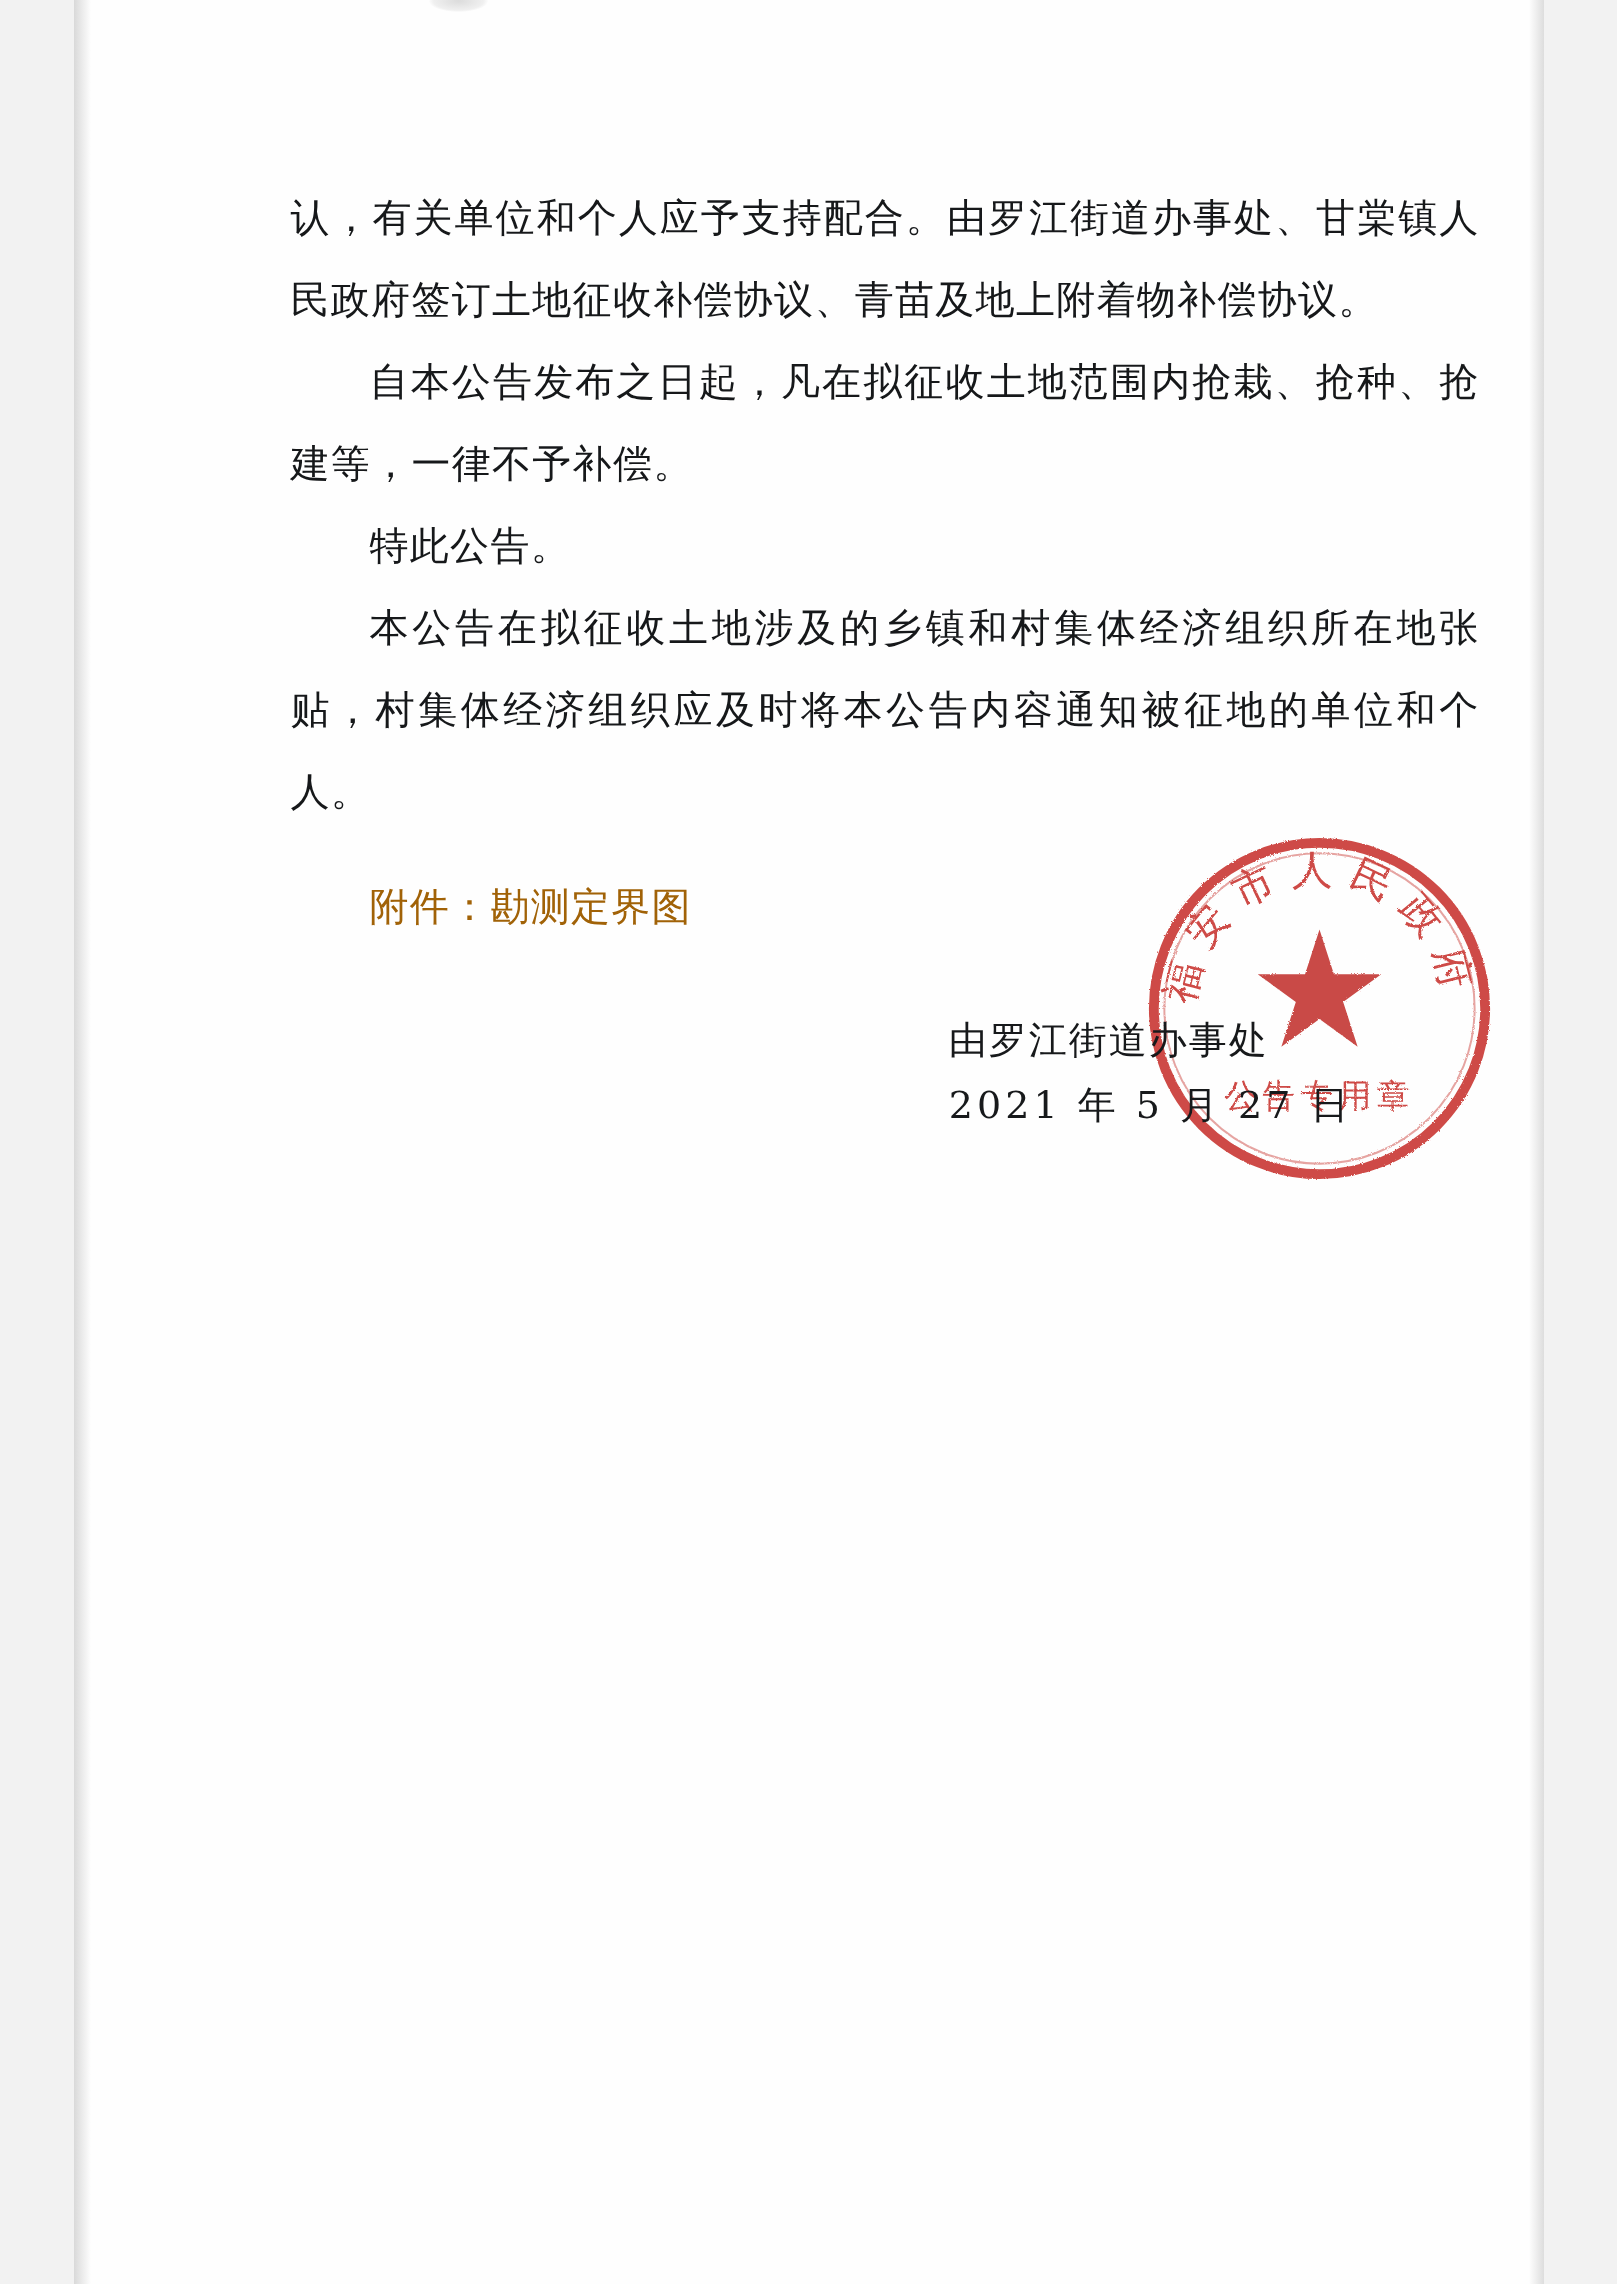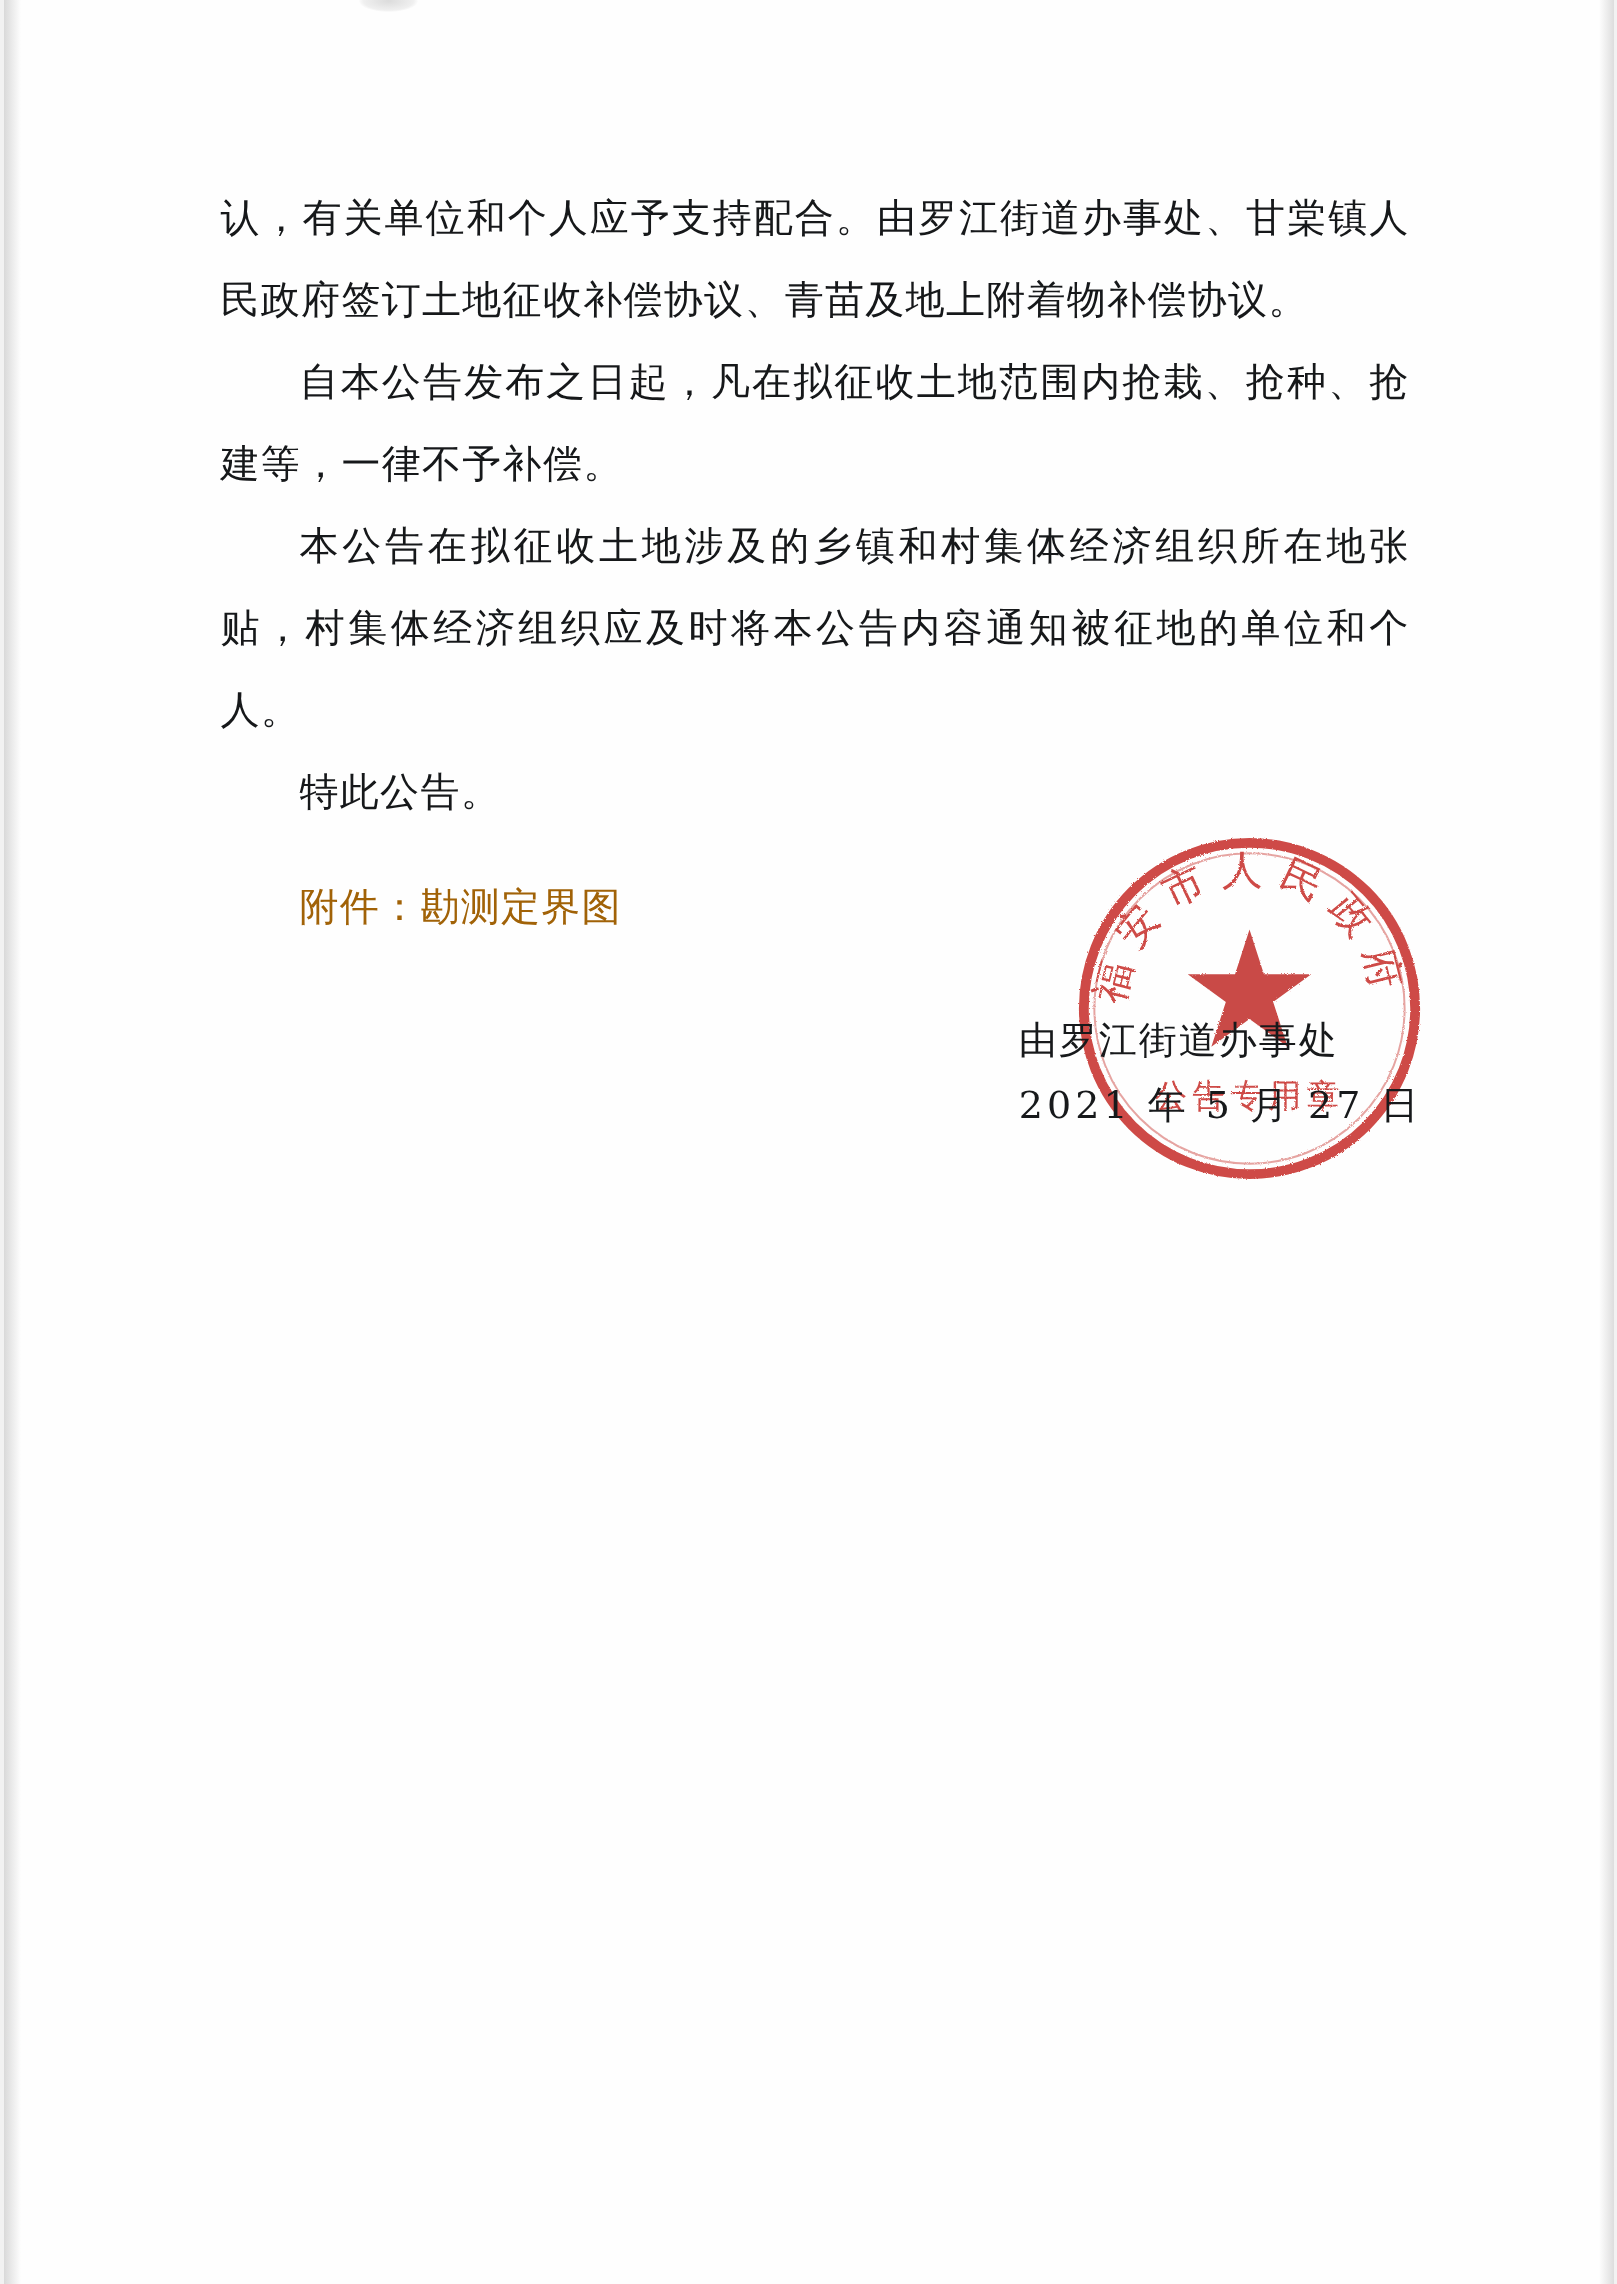--- a/index.html
+++ b/index.html
@@ -5,21 +5,21 @@
   html, body {
     margin: 0;
     padding: 0;
     background: #f2f2f2;
   }
   body {
     font-family: "DejaVu Serif", "Liberation Serif", serif;
   }
   .page {
     position: relative;
-    width: 1610px;
+    width: 1470px;
     height: 2284px;
     margin: 0 auto;
     background: #fefefe;
     box-sizing: border-box;
     overflow: hidden;
   }
   
   .page::before {
     content: "";
     position: absolute;
@@ -121,22 +121,22 @@
 </head>
 <body>
 
 <div class="page">
 
   <div class="top-mark"></div>
 
   <div class="body-text">
     <p class="para">认，有关单位和个人应予支持配合。由罗江街道办事处、甘棠镇人民政府签订土地征收补偿协议、青苗及地上附着物补偿协议。</p>
     <p class="para indent">自本公告发布之日起，凡在拟征收土地范围内抢栽、抢种、抢建等，一律不予补偿。</p>
+    <p class="para indent">特此公告。</p>
     <p class="para indent">本公告在拟征收土地涉及的乡镇和村集体经济组织所在地张贴，村集体经济组织应及时将本公告内容通知被征地的单位和个人。</p>
-    <p class="para indent">特此公告。</p>
   </div>
 
   <div class="attachment">附件：勘测定界图</div>
 
   <div class="seal">
     <svg width="355" height="355" viewBox="0 0 540 540" xmlns="http://www.w3.org/2000/svg">
       <defs>
         <path id="arcTop" d="M 80 270 A 190 190 0 0 1 460 270"></path>
         <path id="arcBottom" d="M 110 270 A 160 160 0 0 0 430 270"></path>
         <filter id="rough">

